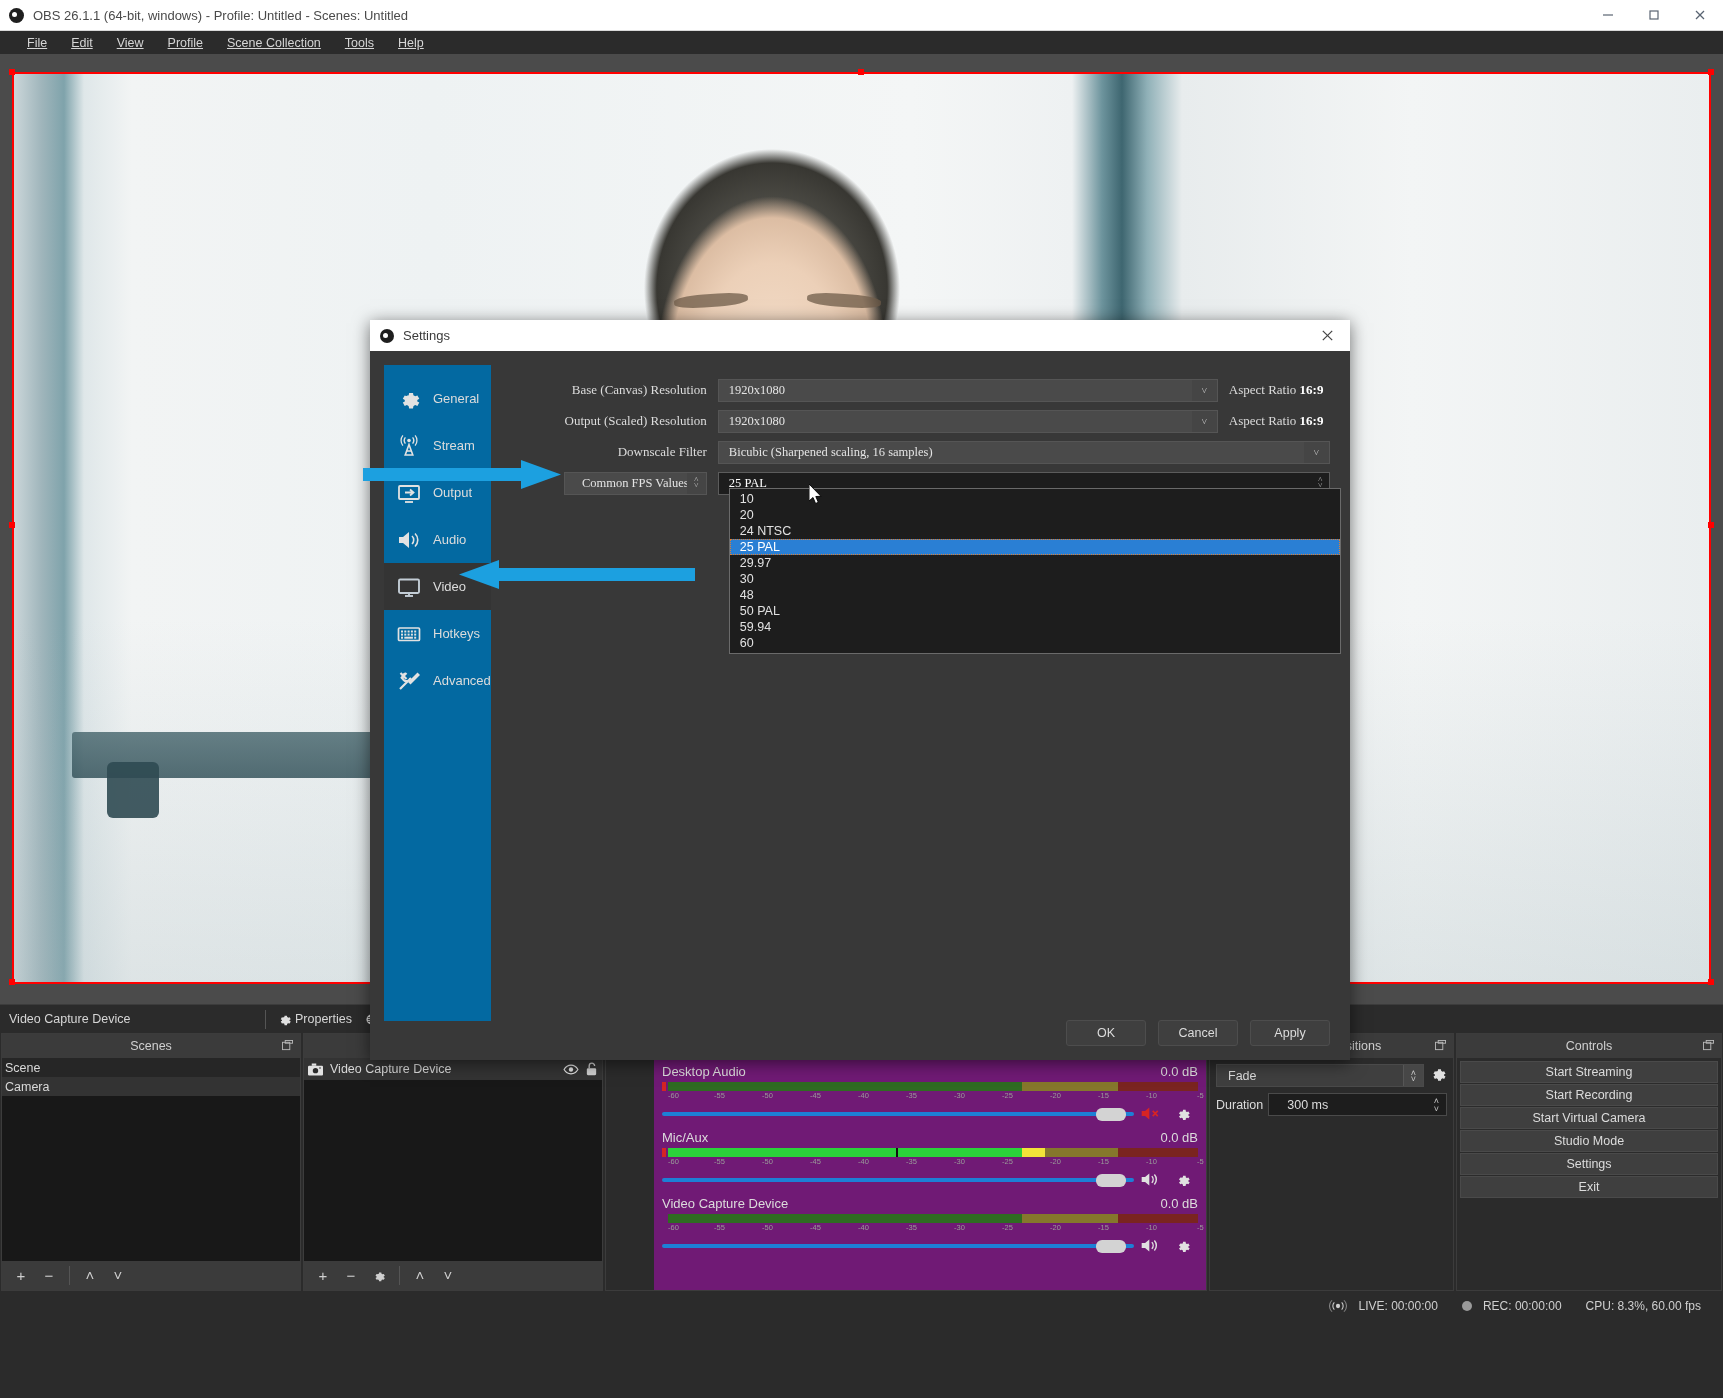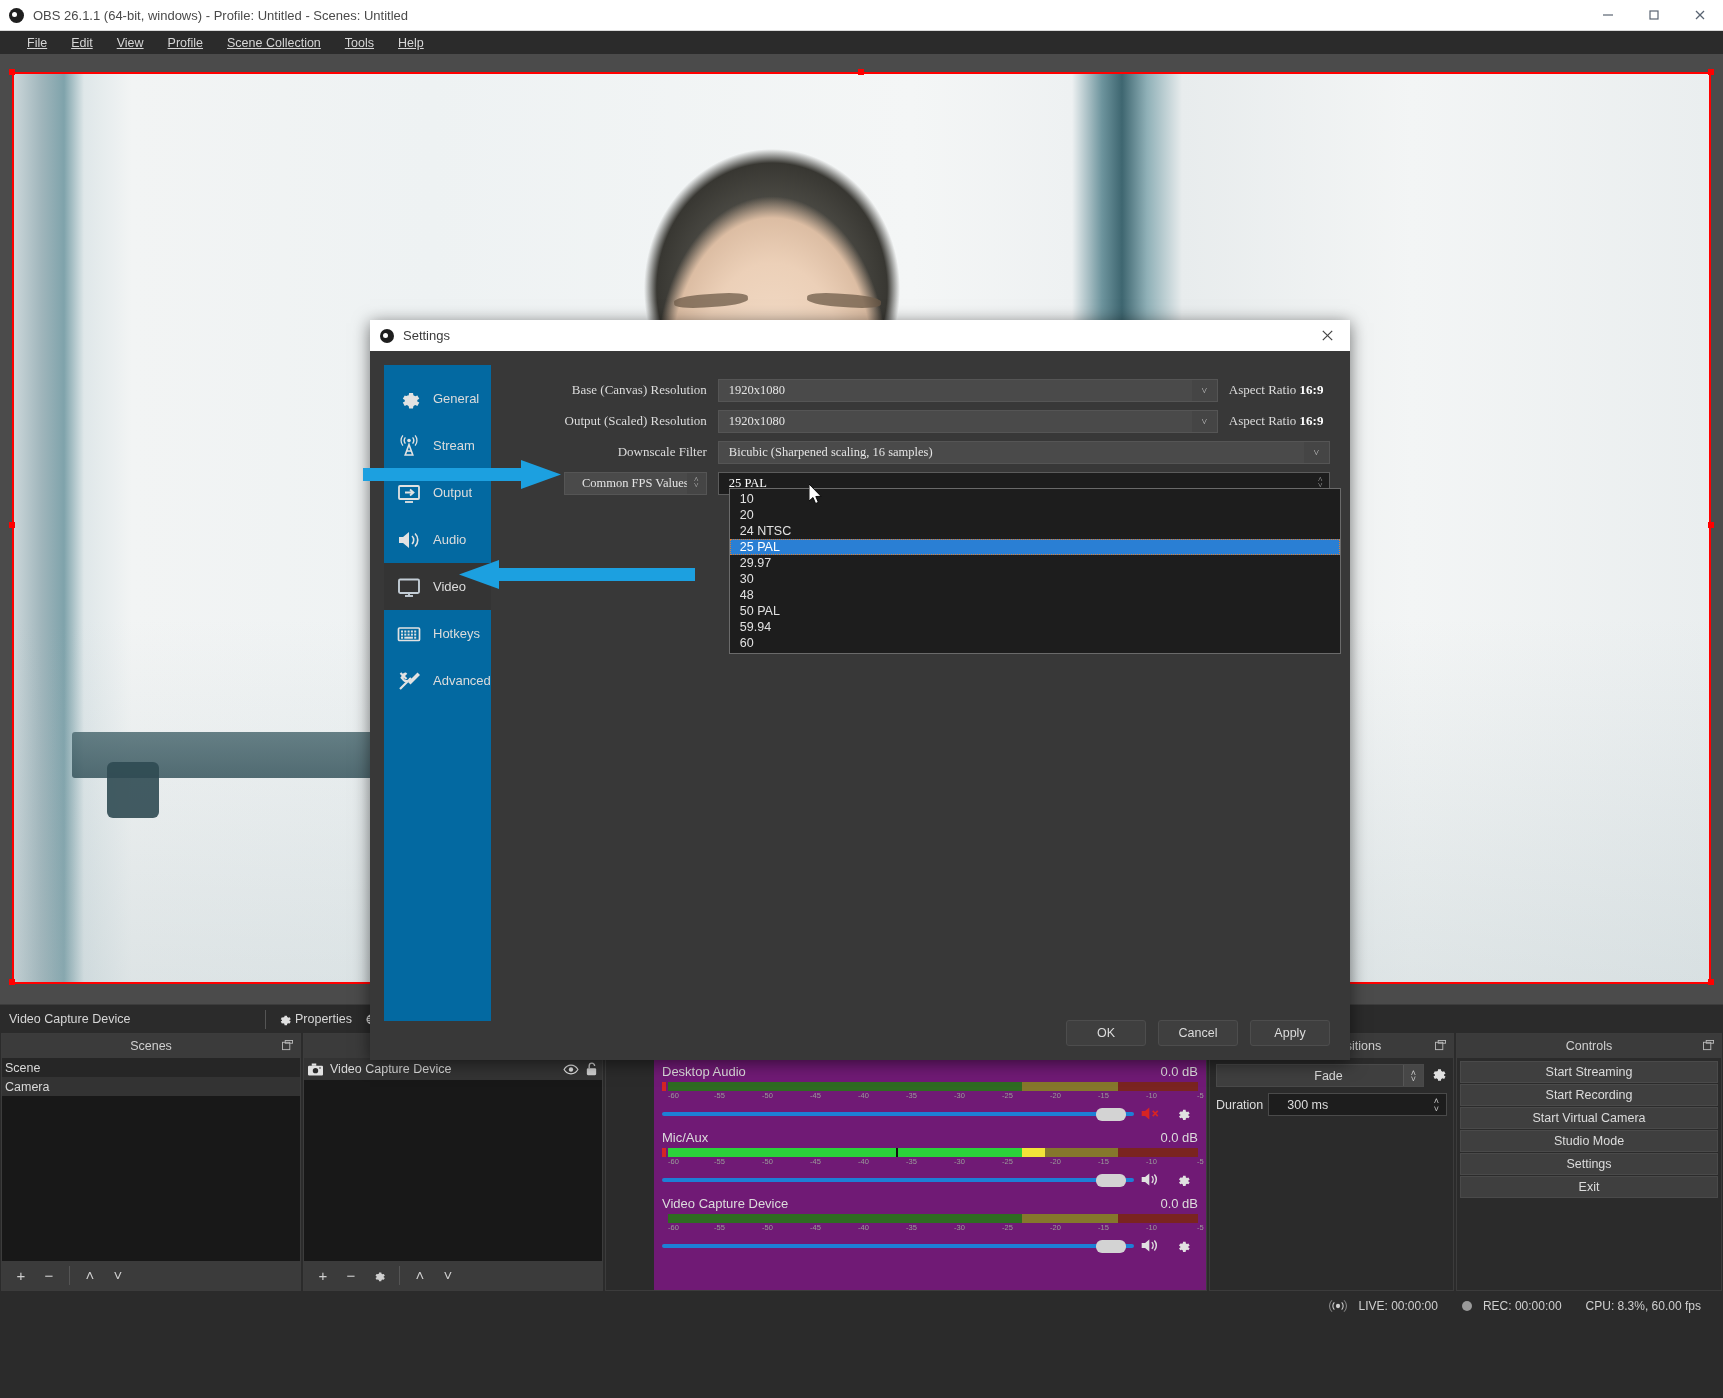--- a/index.html
+++ b/index.html
@@ -143,22 +143,22 @@
   .mx-slider { position:relative; flex:1; height:16px; }
   .mx-slider-line { position:absolute; left:0; right:0; top:6px; height:4px; background:#1d7fd6; border-radius:2px; }
   .mx-knob { position:absolute; right:8px; top:2px; width:30px; height:13px;
     background:#d3d3d3; border-radius:6px; }
   .mx-icon { width:34px; display:flex; align-items:center; justify-content:center; }
   .mx-gear { width:30px; display:flex; align-items:center; justify-content:center; }
 
   
   .tr-row { display:flex; align-items:center; gap:5px; padding: 6px 6px 0 6px; }
   .tr-combo { flex:1; height:23px; background:#3f3f3f; border:1px solid #4a4a4a;
-    display:flex; align-items:center; font-size:12.5px; color:#dcdcdc; padding-left:17px;
-    position:relative;justify-content:center; }
+    display:flex; align-items:center; font-size:12.5px; color:#dcdcdc; padding-left:11px;
+    position:relative; }
   .tr-spin { position:absolute; right:0; top:0; width:20px; height:21px; background:#474747;
     border-left:1px solid #565656; display:flex; align-items:center; justify-content:center;
     color:#c8c8c8; font-size:9px; flex-direction:column; line-height:6px; }
   .tr-label { font-size:12.5px; color:#dcdcdc; }
   .tr-dur { flex:1; height:23px; background:#1d1d1d; border:1px solid #4a4a4a;
     display:flex; align-items:center; font-size:12.5px; color:#dcdcdc; padding-left:18px;
     position:relative; }
   .tr-updown { position:absolute; right:0; top:0; width:19px; height:21px;
     display:flex; flex-direction:column; align-items:center; justify-content:center;
     color:#c8c8c8; font-size:9px; line-height:8px; background:#1d1d1d; }

